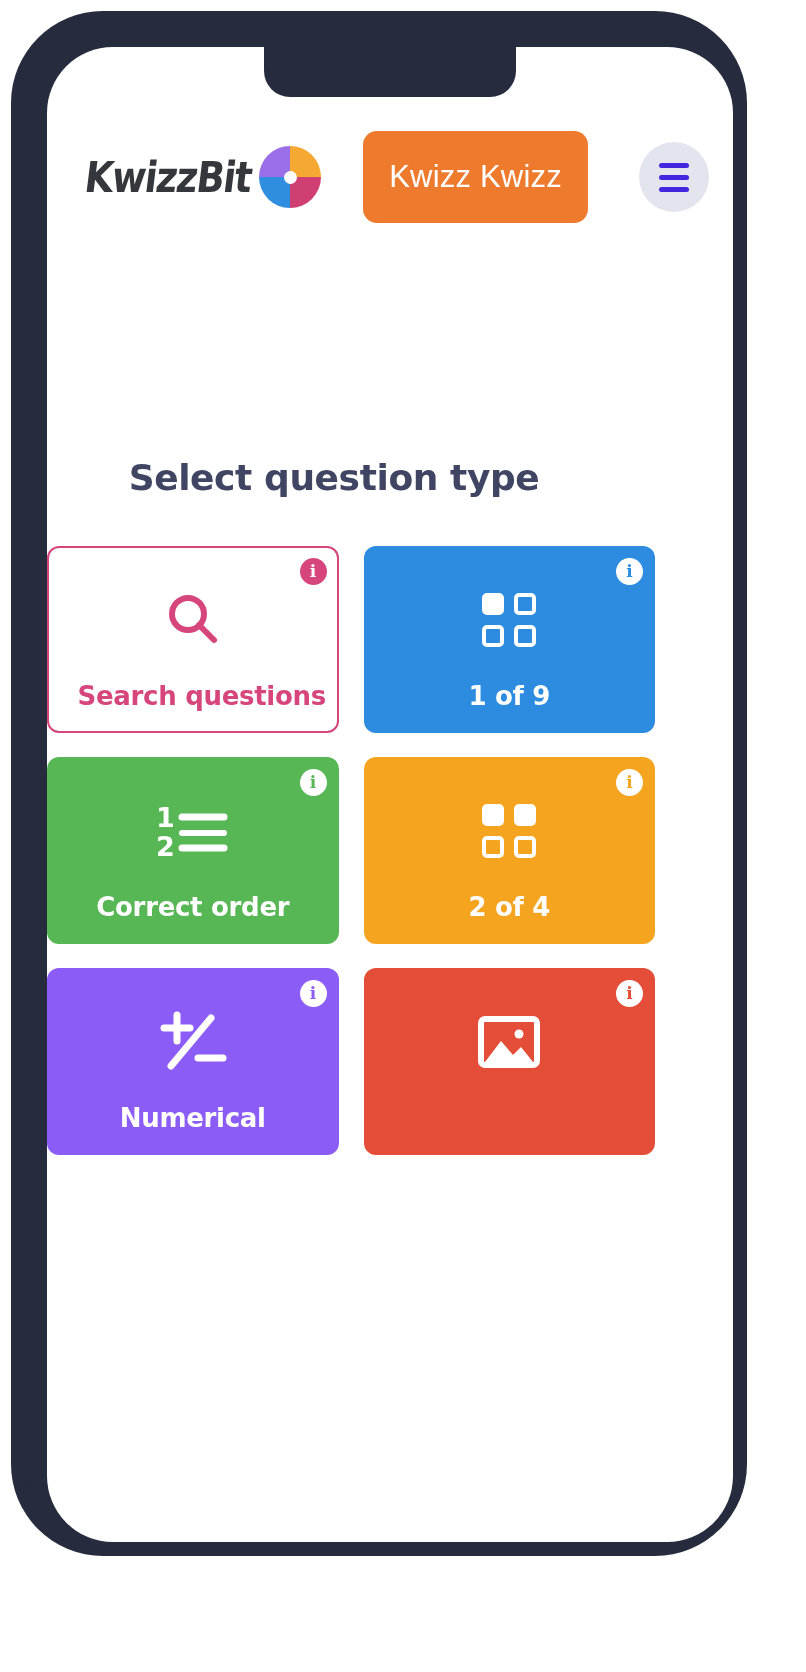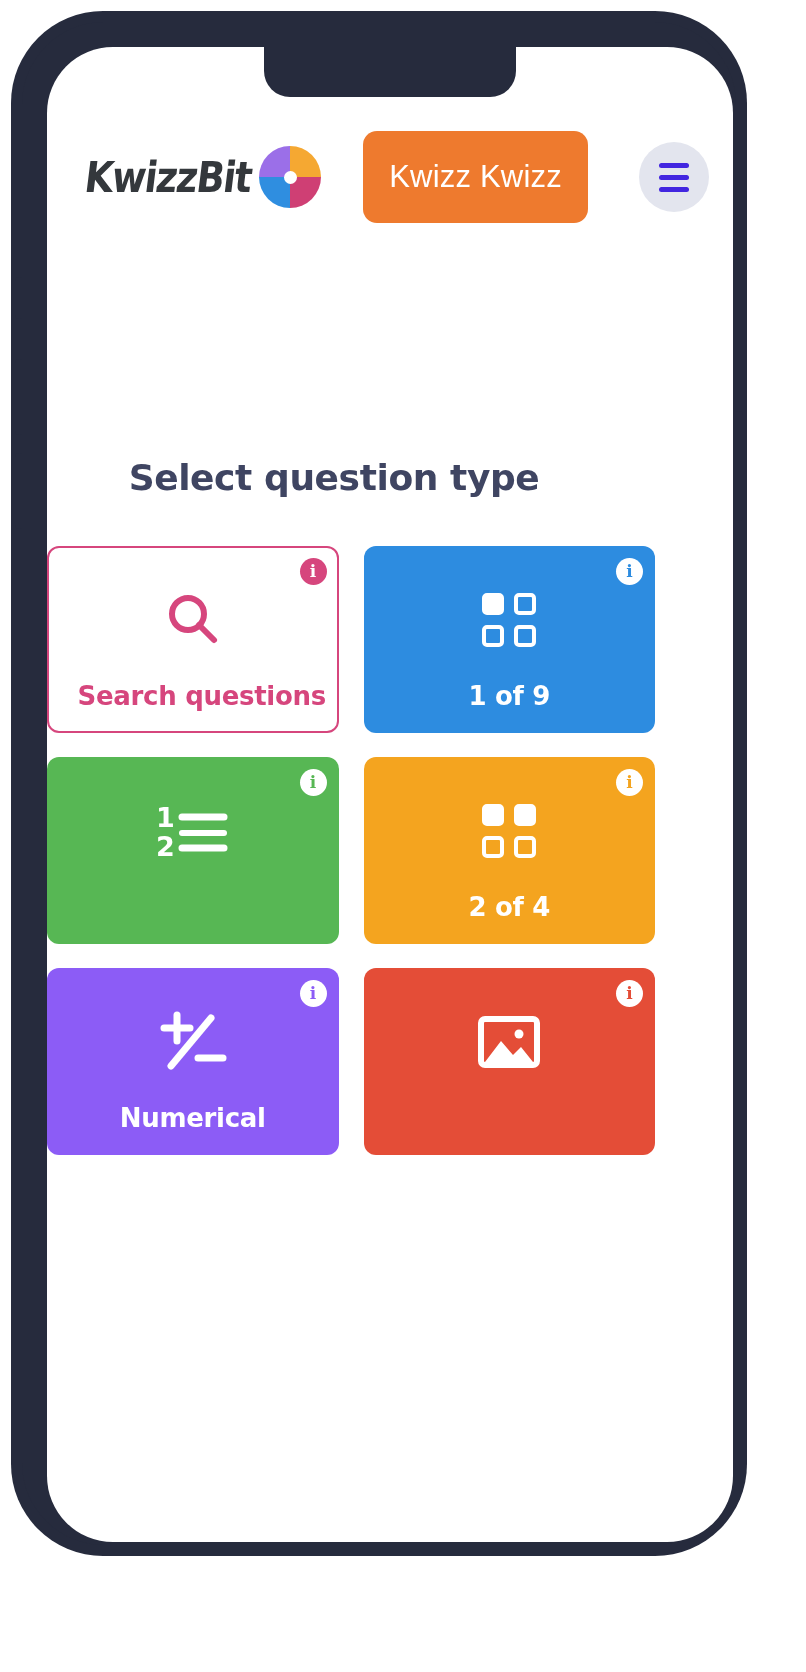--- a/index.html
+++ b/index.html
@@ -327,20 +327,21 @@
               <span class="info-badge">i</span>
               <span class="card-icon">
                 <svg width="78" height="62" viewBox="0 0 78 62" aria-hidden="true">
                   <text x="2" y="27" font-family="DejaVu Sans, sans-serif" font-size="27" font-weight="700" fill="#ffffff">1</text>
                   <text x="2" y="56" font-family="DejaVu Sans, sans-serif" font-size="27" font-weight="700" fill="#ffffff">2</text>
                   <line x1="28" y1="17" x2="70" y2="17" stroke="#ffffff" stroke-width="7" stroke-linecap="round"></line>
                   <line x1="28" y1="33" x2="70" y2="33" stroke="#ffffff" stroke-width="6" stroke-linecap="round"></line>
                   <line x1="28" y1="48" x2="70" y2="48" stroke="#ffffff" stroke-width="7" stroke-linecap="round"></line>
                 </svg>
               </span>
+              <span class="card-label">Correct order</span>
             </div>
 
             <div class="card orange">
               <span class="info-badge">i</span>
               <span class="card-icon">
                 <span class="quad">
                   <i class="on"></i>
                     <i class="on"></i>
                     <i></i>
                     <i></i>

